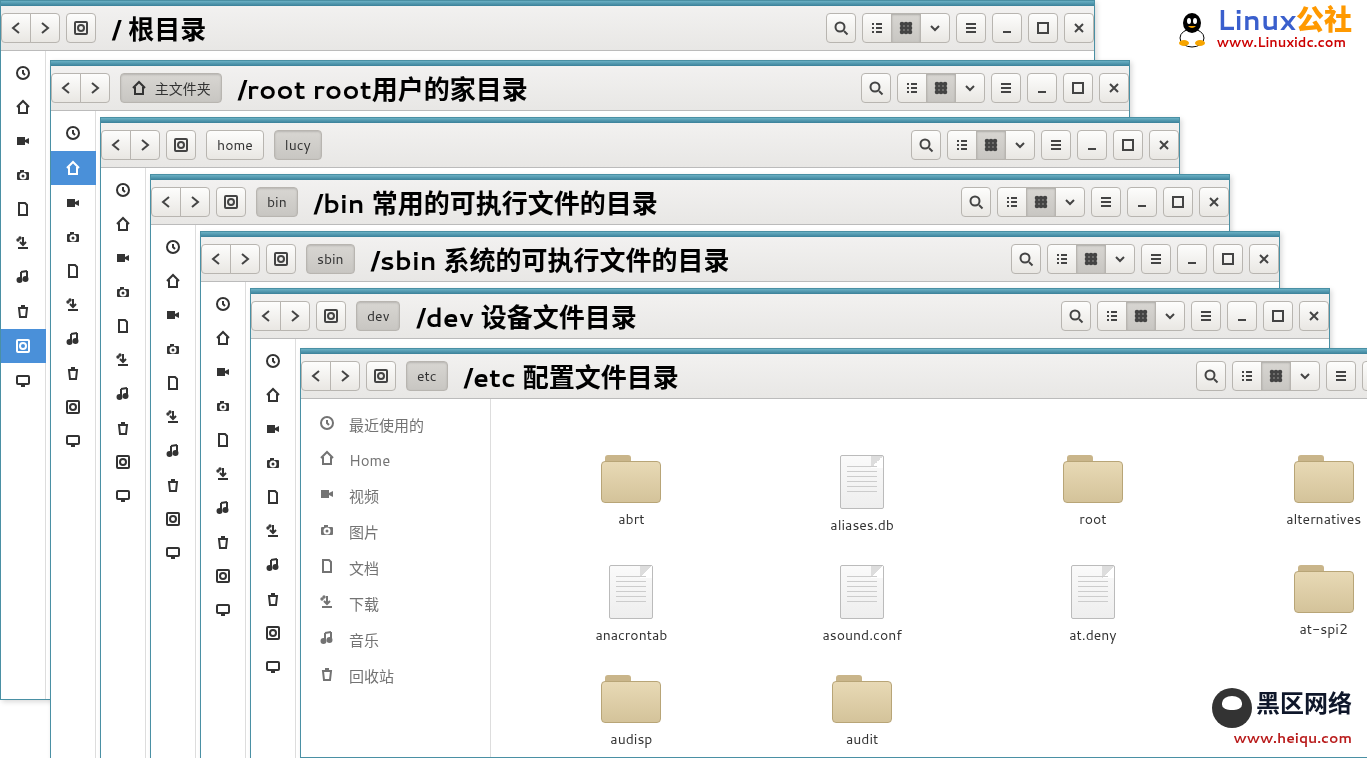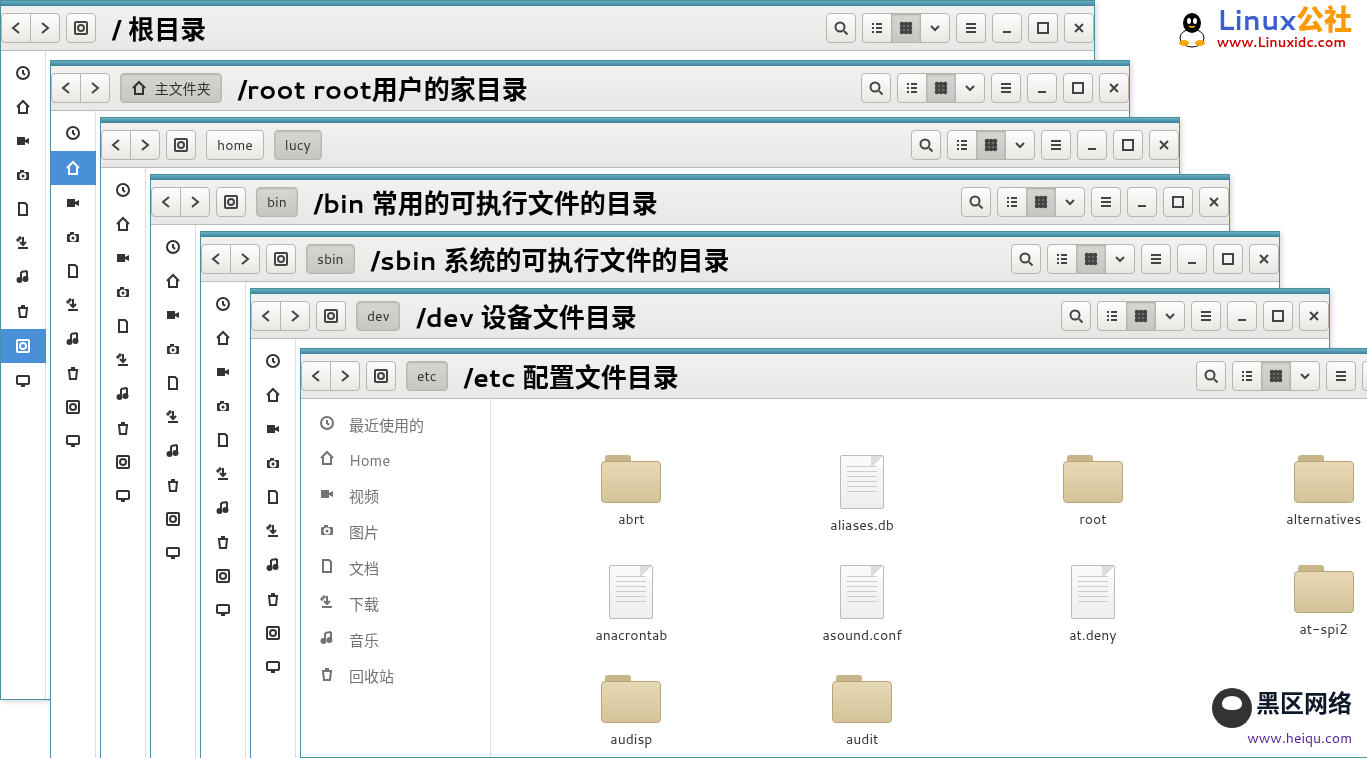--- a/index.html
+++ b/index.html
@@ -6,21 +6,21 @@
 body { background: #fff; width: 1367px; height: 758px; position: relative; overflow: hidden; }
 
 .watermark-top { position: absolute; top: 5px; right: 15px; z-index: 200; }
 .watermark-top .tux { display:inline-block; width:40px; height:40px; vertical-align:middle; }
 .watermark-top .txt { display:inline-block; vertical-align:middle; font-size:11px; }
 .watermark-top .l1 { color:#3a5fcd; font-size:28px; font-weight:bold; line-height:1; }
 .watermark-top .l1 b { color:#ff9900; }
 .watermark-top .l2 { color:#cc0000; font-size:13px; font-weight:bold; }
 .watermark-bottom { position:absolute; bottom:10px; right:15px; z-index:200; text-align:right; }
 .watermark-bottom .t { font-size:24px; font-weight:bold; color:#0f172a; }
-.watermark-bottom .u { font-size:14px; color:#4c1d95; }
+.watermark-bottom .u { font-size:14px; color:#b91c1c;font-weight:bold; }
 .mushroom { display:inline-block; width:40px; height:40px; background:#333; border-radius:50%; vertical-align:middle; position:relative; }
 .mushroom::after { content:""; position:absolute; width:20px; height:14px; background:#fff; border-radius:50% 50% 40% 40%; top:8px; left:10px; }
 
 .fm-window { position:absolute; background:#fff; border:1px solid #4a90a4; box-shadow:2px 2px 5px rgba(0,0,0,0.15); }
 .titlebar-strip { height:5px; background:linear-gradient(#6ab0c4,#3a8099); }
 .toolbar { height:45px; background:linear-gradient(#f2f1f0,#e8e7e5); border-bottom:1px solid #bbb; display:flex; align-items:center; padding:0 0; gap:6px; }
 .btn { height:30px; min-width:30px; border:1px solid #b8b5b0; border-radius:4px; background:linear-gradient(#fdfdfc,#e9e7e3); display:inline-flex; align-items:center; justify-content:center; cursor:pointer; font-size:14px; color:#444; }
 .btn:active, .btn.active { background:linear-gradient(#d8d6d2,#c8c6c2); box-shadow:inset 0 1px 2px rgba(0,0,0,0.2); }
 .btn-group { display:flex; }
 .btn-group .btn { border-radius:0; margin-left:-1px; }

